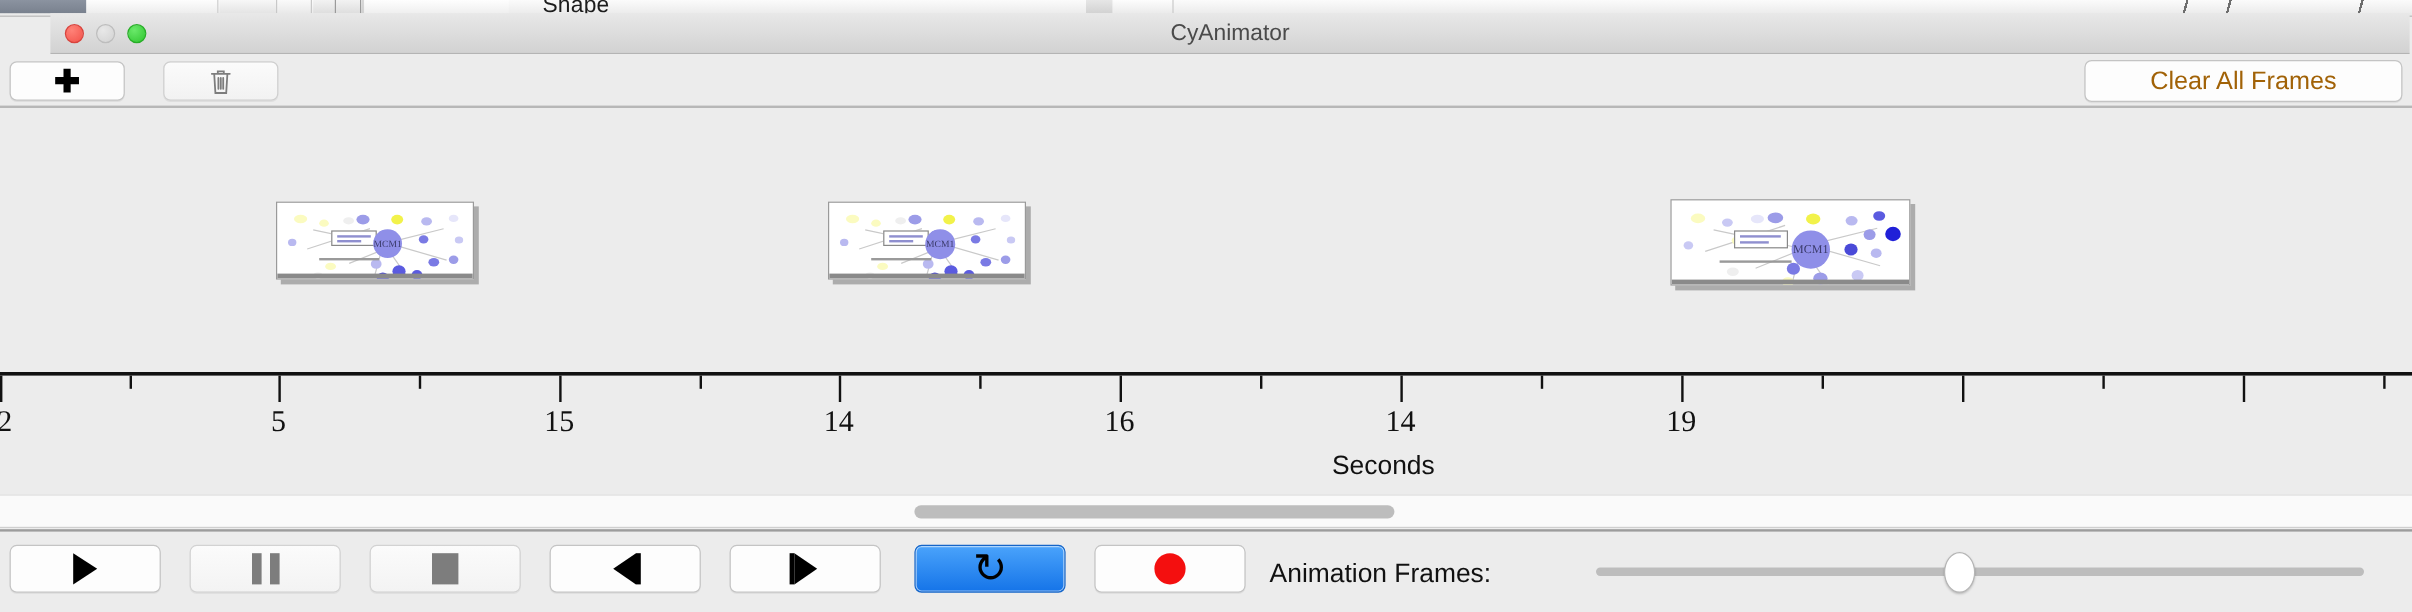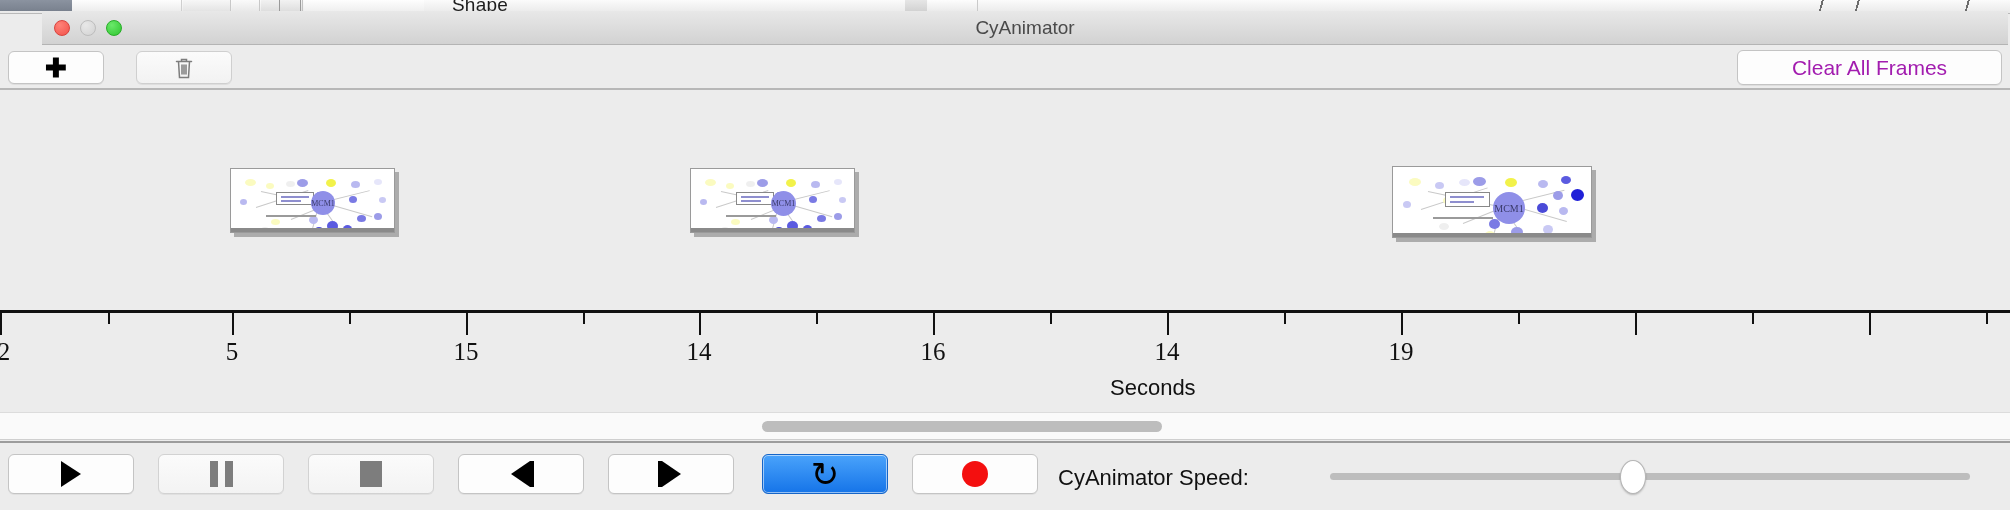--- a/index.html
+++ b/index.html
@@ -68,21 +68,21 @@
     border-radius: 6px;
     box-shadow: 0 1px 0 rgba(0,0,0,.06);
     display: flex; align-items: center; justify-content: center;
     cursor: default;
   }
   .btn.soft { background: linear-gradient(#fbfbfb,#f2f2f2); border-color: #cfcfcf; }
   #add-frame-button   { left: 8px;  top: 6px; width: 96px; height: 33px; }
   #delete-frame-button{ left: 136px; top: 6px; width: 96px; height: 33px; }
   #clear-all-frames-button {
     right: 8px; top: 5px; width: 265px; height: 35px;
-    font-size: 21px; color: #a21caf;
+    font-size: 21px; color: #a16207;
   }
   .plus-icon { font-size: 26px; font-weight: 700; line-height: 1; color: #000; }
   .trash-icon { width: 18px; height: 22px; }
 
   
   .timeline {
     position: absolute; top: 90px; left: 0; width: 2010px; height: 322px;
     background: #ececec;
   }
   .frames-layer { position: absolute; left: 0; top: 0; width: 2010px; height: 220px; }
@@ -423,21 +423,21 @@
           <span class="tri"></span>
       </span>
     </div>
     <div class="cbtn blue" id="loop-button">
       <span class="ico-loop">↻</span>
     </div>
     <div class="cbtn" id="record-button">
       <span class="ico-record"></span>
     </div>
 
-    <div class="speed-label">CyAnimator Speed:</div>
+    <div class="speed-label">Animation Frames:</div>
 
     <div class="slider">
       <div class="slider-track"></div>
       <div class="slider-thumb"></div>
     </div>
   </div>
 
 </div>
 
 </body></html>

